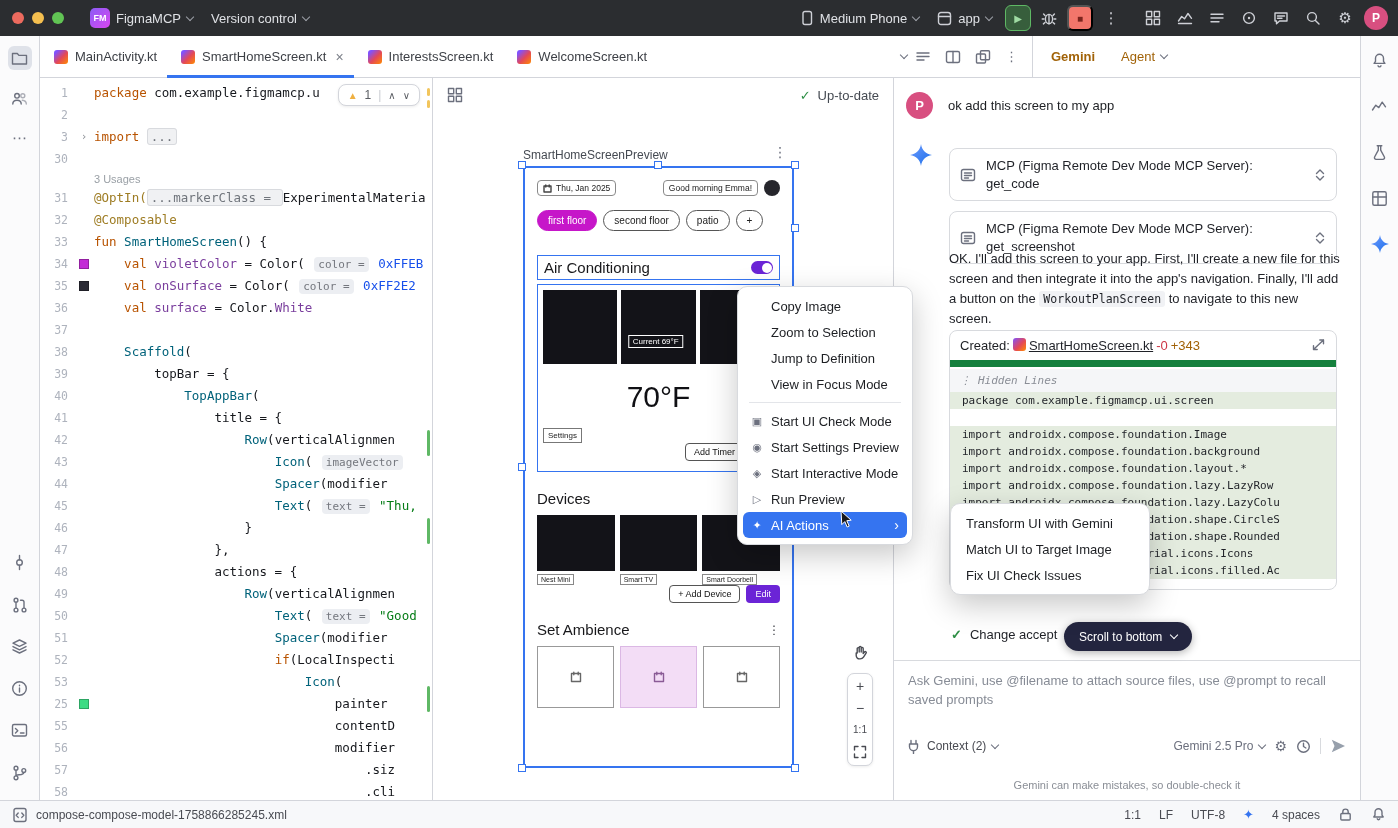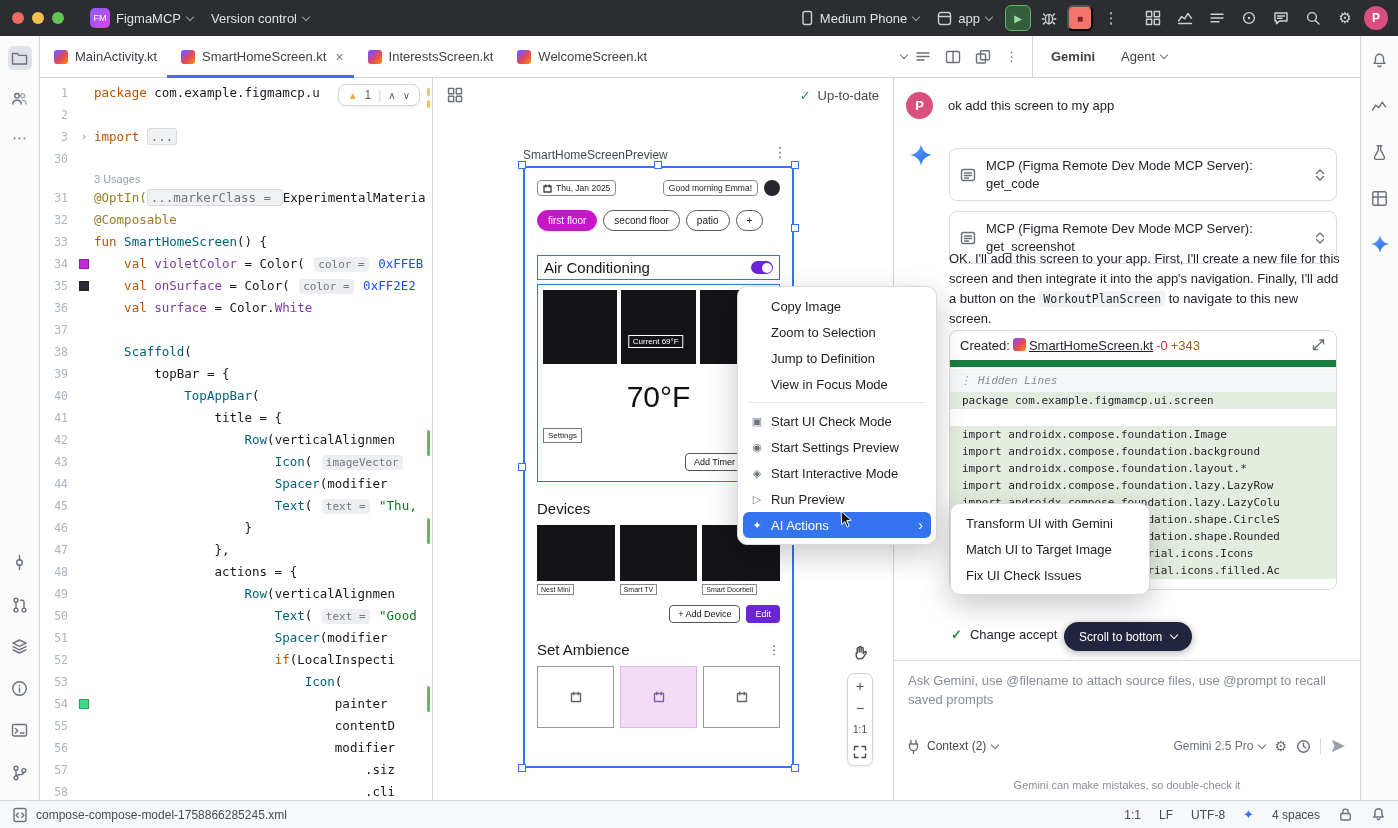--- a/index.html
+++ b/index.html
@@ -8,21 +8,21 @@
   svg{display:block}
   .ic{stroke:#6c707e;fill:none;stroke-width:1.4;stroke-linecap:round;stroke-linejoin:round}
   .ic-light{stroke:#ced0d6;fill:none;stroke-width:1.4;stroke-linecap:round;stroke-linejoin:round}
 
   
   .titlebar{position:absolute;top:0;left:0;right:0;height:36px;background:#2b2d30;display:flex;align-items:center;color:#dfe1e5;gap:2px;z-index:20}
   .traffic{display:flex;gap:8px;padding:0 16px 0 12px}
   .tl{width:12px;height:12px;border-radius:50%;display:inline-block}
   .tl.red{background:#ec6a5e}.tl.yellow{background:#f5bf4f}.tl.green{background:#61c454}
   .tb-btn{display:flex;align-items:center;gap:6px;padding:4px 8px;border-radius:6px}
-  .fm-badge{width:20px;height:20px;border-radius:5px;background:linear-gradient(135deg,#8b5cf6,#d946ef);color:#fff;font-size:9px;font-weight:normal;display:flex;align-items:center;justify-content:center}
+  .fm-badge{width:20px;height:20px;border-radius:5px;background:linear-gradient(135deg,#8b5cf6,#d946ef);color:#fff;font-size:9px;font-weight:bold;display:flex;align-items:center;justify-content:center}
   .strong{font-weight:400}
   .chev{width:6px;height:6px;border-right:1.5px solid #9da0a8;border-bottom:1.5px solid #9da0a8;display:inline-block}
   .chev.down{transform:rotate(45deg);margin-top:-3px}
   .chev.dark{border-color:#6c707e}
   .tb-spacer{flex:1}
   .icon-btn{width:26px;height:26px;display:flex;align-items:center;justify-content:center;color:#ced0d6;border-radius:6px;font-size:15px}
   .run-btn{width:26px;height:26px;border-radius:6px;background:#375e3c;border:1px solid #5fb865;color:#9fdba3;font-size:10px;display:flex;align-items:center;justify-content:center;margin:0 3px}
   .stop-btn{width:26px;height:26px;border-radius:6px;background:#f2766b;color:#7c241d;font-size:10px;display:flex;align-items:center;justify-content:center;margin:0 3px}
   .tb-right{display:flex;align-items:center;gap:6px;padding:0 10px 0 14px}
   .avatar-sm{width:24px;height:24px;border-radius:50%;background:#d84f80;color:#fff;font-size:12px;font-weight:600;display:flex;align-items:center;justify-content:center}
@@ -30,21 +30,21 @@
   
   .tabstrip{position:absolute;top:36px;left:40px;right:38px;height:42px;background:#fff;border-bottom:1px solid #d3d5db;display:flex;z-index:5}
   .tabs-left{width:853px;display:flex;align-items:center}
   .ftab{height:100%;display:flex;align-items:center;gap:7px;padding:0 10px 0 14px;font-size:13px;color:#3c3f45;position:relative;white-space:nowrap}
   .ftab.active::after{content:"";position:absolute;left:0;right:0;bottom:-1px;height:3px;background:#3574f0}
   .kt-icon{width:14px;height:14px;border-radius:3px;background:linear-gradient(135deg,#7f52ff 15%,#e44857 55%,#ff8c00);flex:none}
   .tab-close{color:#7d818a;font-size:14px;margin-left:2px}
   .hidden-tabs{padding:0 8px;display:flex;align-items:center}
   .etools{margin-left:auto;display:flex;gap:14px;padding-right:14px;align-items:center;color:#6c707e}
   .panel-tabs{flex:1;display:flex;align-items:center;border-left:1px solid #d3d5db;padding-left:18px;gap:26px}
-  .panel-tab{font-size:13px;color:#404040;display:flex;gap:6px;align-items:center}
+  .panel-tab{font-size:13px;color:#a16207;display:flex;gap:6px;align-items:center}
   .panel-tab.active{font-weight:700}
 
   
   .lrail{position:absolute;left:0;top:36px;bottom:28px;width:40px;background:#fbfbfc;border-right:1px solid #d3d5db;display:flex;flex-direction:column;align-items:center;padding:10px 0;z-index:6}
   .lrail .group{display:flex;flex-direction:column;gap:16px;align-items:center}
   .lrail .bottom{margin-top:auto;display:flex;flex-direction:column;gap:18px;align-items:center;padding-bottom:6px}
   .rail-ic{width:24px;height:24px;display:flex;align-items:center;justify-content:center;color:#6c707e;border-radius:6px;font-size:15px}
   .rail-ic.active{background:#dfe2e9}
 
   
@@ -93,40 +93,40 @@
   .sel-box{border:1.5px solid #3574f0}
   .ac-title-row{margin-top:24px;display:flex;align-items:center;justify-content:space-between;padding:3px 6px}
   .ph-switch{width:22px;height:13px;border-radius:7px;background:#6b24d6;position:relative;flex:none}
   .ph-switch::after{content:"";position:absolute;right:1.5px;top:1.5px;width:10px;height:10px;border-radius:50%;background:#fff}
   .ac-card{margin-top:4px;padding:5px 5px 10px}
   .ph-imgs{display:flex;gap:4px;position:relative}
   .ph-img{flex:1;height:74px;background:#131318}
   .cur-label{position:absolute;left:50%;bottom:16px;transform:translateX(-55%);border:1px solid #fff;color:#fff;font-size:8px;padding:1px 4px;white-space:nowrap}
   .ph-temp{font-size:30px;text-align:center;color:#101014;margin:16px 0 12px;font-weight:400}
   .ph-small-chip{border:1px solid #777;font-size:8px;padding:2px 4px;color:#222;display:inline-block}
-  .ph-btnrow{display:flex;justify-content:flex-end;gap:6px;margin-top:10px;align-items:center}
+  .ph-btnrow{display:flex;justify-content:flex-end;gap:6px;margin-top:0;align-items:center}
   .ph-btn-outline{border:1px solid #555;border-radius:4px;font-size:9px;padding:3px 8px;color:#111;background:#fff;white-space:nowrap}
   .ph-btn-purple{background:#6b24d6;color:#fff;border:none;border-radius:4px;font-size:9px;padding:4px 9px;white-space:nowrap}
   .sec-head{margin-top:18px;display:flex;align-items:center;justify-content:space-between}
   .mini-kebab{color:#3c3f45;font-size:12px}
   .dev-row{display:flex;gap:5px;margin-top:8px}
   .dev-col{flex:1;display:flex;flex-direction:column;gap:3px;align-items:flex-start}
   .dev-img{width:100%;height:56px;background:#131318}
   .dev-label{border:1px solid #888;font-size:7px;padding:1px 3px;color:#222;white-space:nowrap}
   .amb-row{display:flex;gap:6px;margin-top:8px}
   .amb-box{flex:1;height:62px;border:1px solid #999;display:flex;align-items:center;justify-content:center;background:#fff}
   .amb-box.pink{background:#f3ddf6;border-color:#dbb8e4}
   .zoom-stack{position:absolute;left:414px;top:528px;width:26px;display:flex;flex-direction:column;align-items:center;z-index:4}
   .hand-btn{width:24px;height:24px;display:flex;align-items:center;justify-content:center;color:#494b52}
   .zoombox{background:#fff;border:1px solid #d3d5db;border-radius:7px;display:flex;flex-direction:column;align-items:center;padding:6px 0;gap:10px;margin-top:9px;box-shadow:0 1px 3px rgba(0,0,0,.08);width:26px}
   .zb-btn{color:#494b52;font-size:14px;line-height:12px;display:flex;align-items:center;justify-content:center}
   .zb-label{font-size:10px;color:#494b52}
 
   
-  .cmenu{position:absolute;left:737px;top:286px;width:200px;background:#fff;border:1px solid #d8dade;border-radius:10px;box-shadow:0 10px 30px rgba(0,0,0,.22);padding:6px 5px;font-size:13px;color:#1d1f23;z-index:40}
+  .cmenu{position:absolute;left:737px;top:286px;width:176px;background:#fff;border:1px solid #d8dade;border-radius:10px;box-shadow:0 10px 30px rgba(0,0,0,.22);padding:6px 5px;font-size:13px;color:#1d1f23;z-index:40}
   .cm-item{height:26px;display:flex;align-items:center;border-radius:6px;padding-right:8px}
   .cm-icon{width:28px;text-align:center;color:#6c707e;font-size:11px;flex:none}
   .cm-label{flex:1;white-space:nowrap}
   .cm-arrow{color:#6c707e;font-size:14px;line-height:1}
   .cm-item.highlighted{background:#3574f0;color:#fff}
   .cm-item.highlighted .cm-icon,.cm-item.highlighted .cm-arrow{color:#fff}
   .cm-sep{height:1px;background:#e3e5e9;margin:5px 6px}
   .submenu{position:absolute;left:950px;top:503px;width:200px;background:#fff;border:1px solid #d8dade;border-radius:10px;box-shadow:0 10px 30px rgba(0,0,0,.22);padding:6px 5px;font-size:13px;z-index:41}
   .sm-item{height:26px;display:flex;align-items:center;border-radius:6px;padding:0 10px;white-space:nowrap}
   .cursor{position:absolute;left:840px;top:510px;z-index:60}
@@ -659,21 +659,21 @@
         <div class="ed-line">
           <span class="ln">53</span>
           <span class="gut">
             
             
           </span>
           <span class="code"><span class="tk-pl">                            </span><span class="tk-fn">Icon</span><span class="tk-pl">(</span></span>
         </div>
 
         <div class="ed-line">
-          <span class="ln">54</span>
+          <span class="ln">25</span>
           <span class="gut">
             <span class="swatch" style="background: rgb(61, 220, 132);"></span>
 
           </span>
           <span class="code"><span class="tk-pl">                                </span><span class="tk-pl">painter</span></span>
         </div>
 
         <div class="ed-line">
           <span class="ln">55</span>
           <span class="gut">

